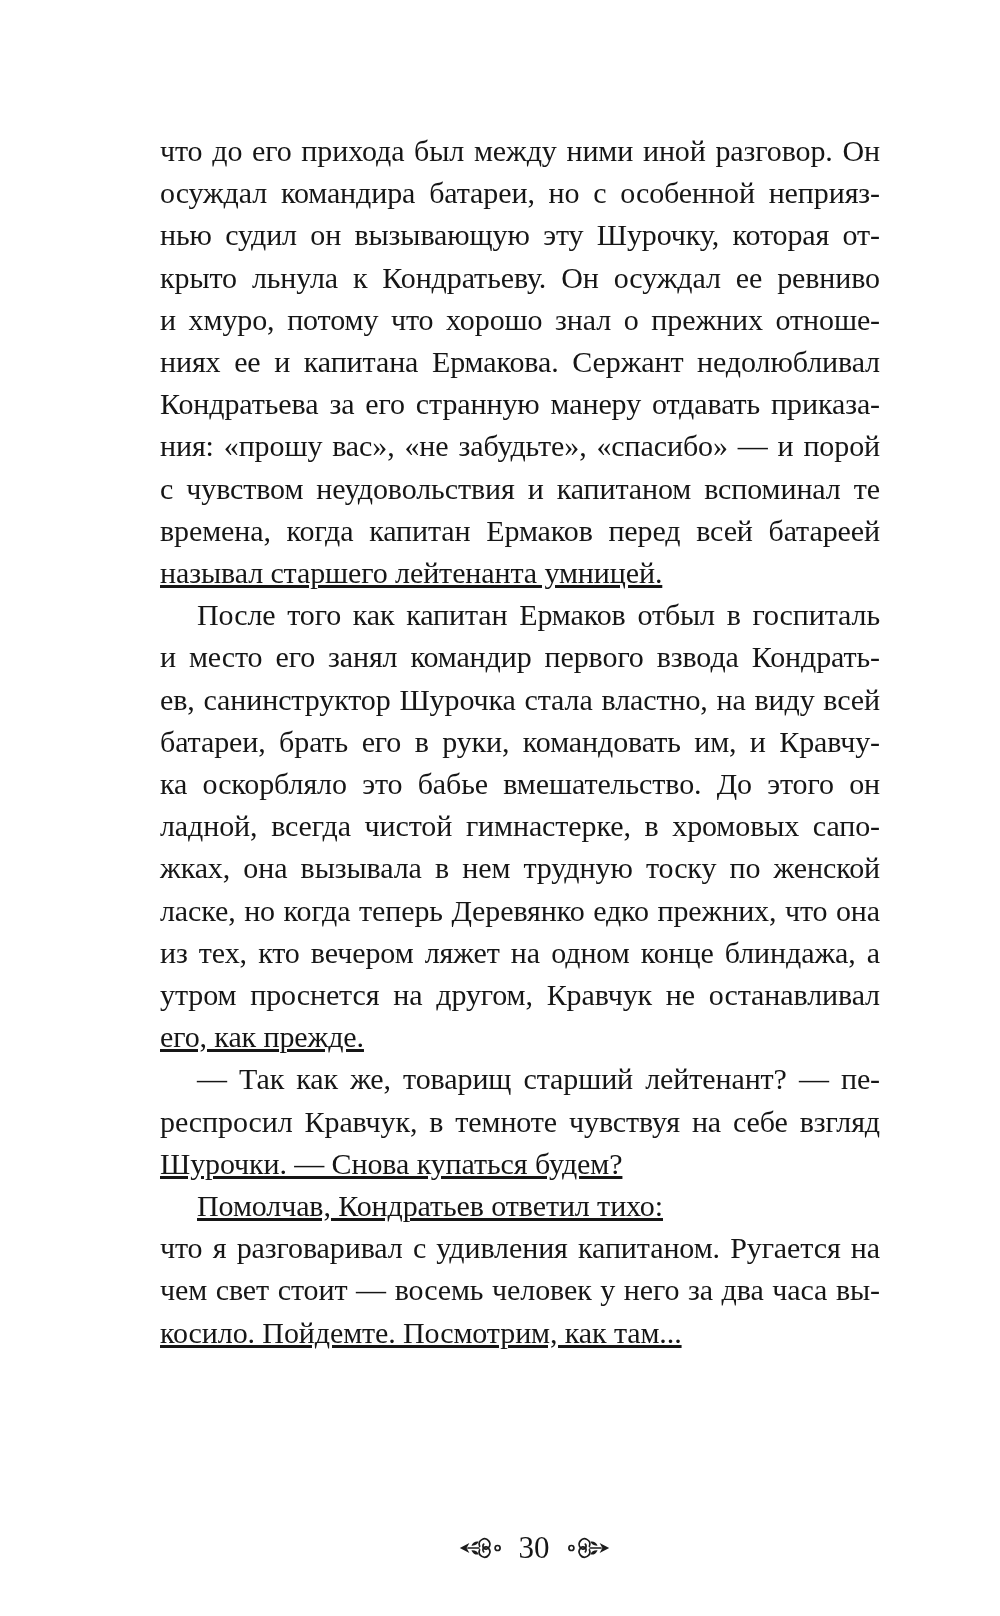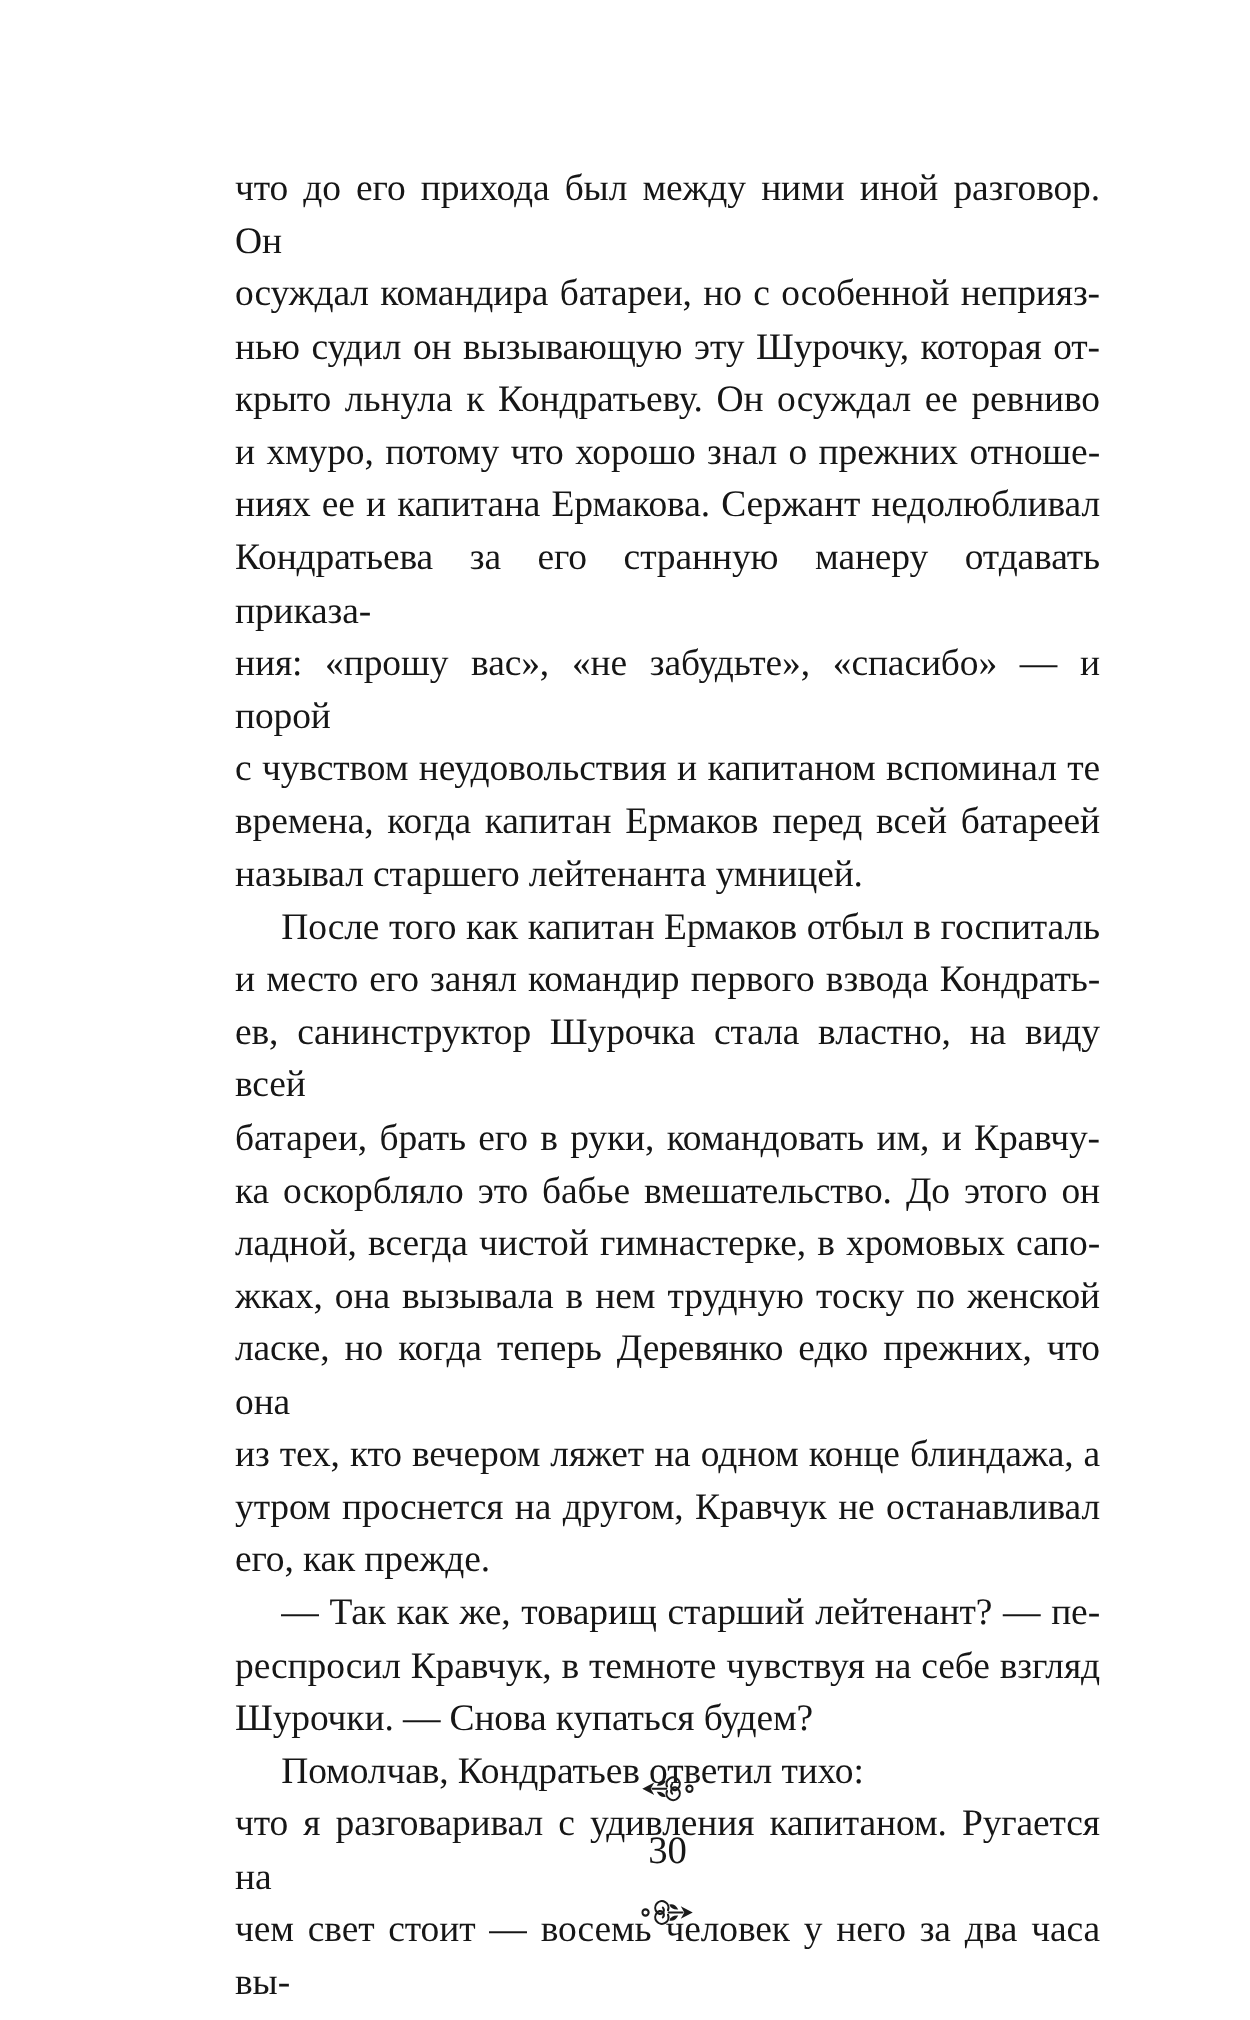--- a/index.html
+++ b/index.html
@@ -24,40 +24,39 @@
     top: 130px;
     width: 720px;
   }
   .line {
     font-size: 30px;
     line-height: 42.2px;
     letter-spacing: -0.1px;
     text-align: justify;
     text-align-last: justify;
     color: #161616;
-    margin-left: 28px;
   }
   .line.last {
     text-align-last: left;
+    text-decoration: underline;
   }
   .line.indent {
     text-indent: 37px;
   }
   .page-footer {
     position: absolute;
     left: 160px;
-    top: 1458px;
+    top: 1526px;
     width: 720px;
     height: 44px;
     display: flex;
     justify-content: center;
     align-items: center;
     gap: 18px;
     transform: translateX(14px);
-    flex-direction: column;
   }
   .page-number {
     font-size: 31px;
     line-height: 1;
     color: #161616;
     padding-bottom: 2px;
   }
   .fleuron {
     display: inline-flex;
     align-items: center;

